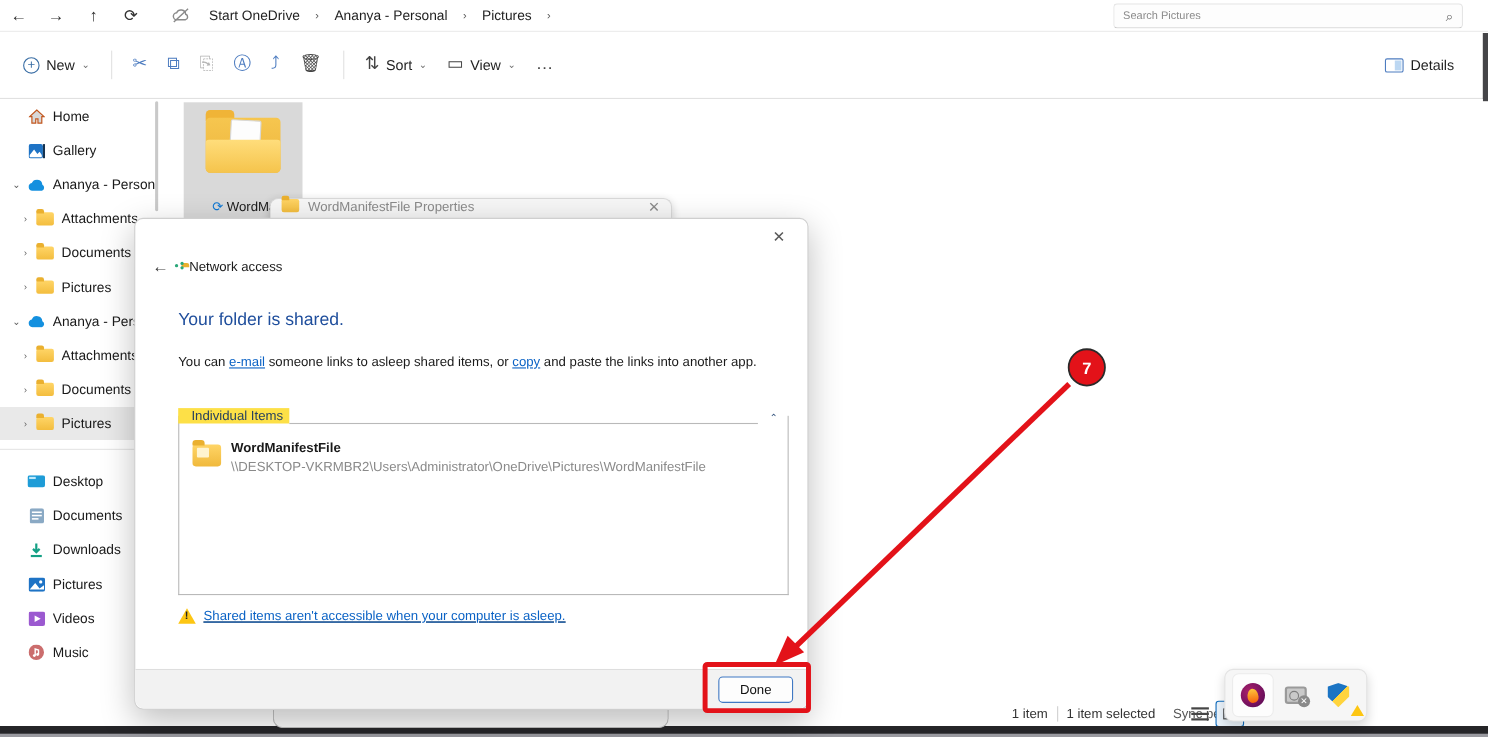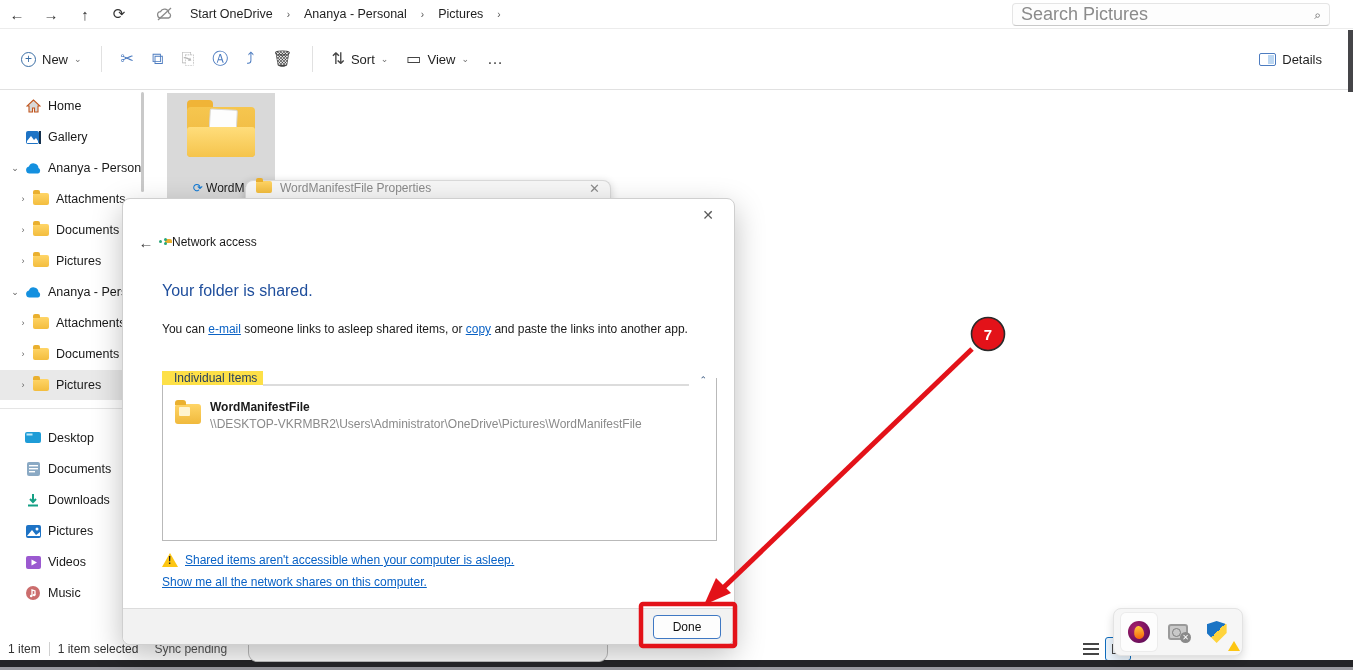--- a/index.html
+++ b/index.html
@@ -6,21 +6,21 @@
   html,body { width:1353px; height:670px; overflow:hidden; }
   body { font-family:"Liberation Sans","DejaVu Sans",sans-serif; background:#fff; position:relative; color:#1a1a1a; }
 
   
   .navbar { position:absolute; left:0; top:0; width:1353px; height:28px; background:#fff; display:flex; align-items:center; }
   .nav-btn { width:34px; height:24px; display:flex; align-items:center; justify-content:center; font-size:15px; color:#333; background:none; border:none; cursor:pointer; }
   .breadcrumb { display:flex; align-items:center; margin-left:18px; font-size:12.5px; color:#1f1f1f; gap:4px; }
   .crumb { padding:2px 6px; border-radius:4px; cursor:pointer; white-space:nowrap; }
   .crumb-sep { color:#555; font-size:10px; padding:0 4px; }
   .search-wrap { position:absolute; right:23px; top:3px; width:318px; height:23px; background:#fdfdfd; border:1px solid #e5e5e5; border-bottom:1px solid #c9c9c9; border-radius:4px; display:flex; align-items:center; }
-  .search-wrap input { flex:1; border:none; outline:none; background:transparent; font-size:18px; color:#14532d; padding:0 8px; font-family:inherit; }
+  .search-wrap input { flex:1; border:none; outline:none; background:transparent; font-size:10px; color:#14532d; padding:0 8px; font-family:inherit; }
   .search-wrap input::placeholder { color:#8b8b8b; }
   .search-glyph { color:#6a6a6a; font-size:12px; margin-right:8px; }
 
   
   .toolbar { position:absolute; left:0; top:28px; width:1353px; height:62px; background:#fff; border-top:1px solid #ececec; border-bottom:1px solid #e1e1e1; display:flex; align-items:center; padding:0 12px; }
   .tb-btn { display:flex; align-items:center; gap:6px; padding:7px 9px; border-radius:5px; background:none; border:none; font-size:13px; color:#1f1f1f; cursor:pointer; font-family:inherit; }
   .tb-ico { font-size:16px; line-height:1; color:#4d7cc0; }
   .tb-ico.dark { color:#444; }
   .tb-ico.dim { color:#b5b5b5; }
   .tb-chev { font-size:9px; color:#707070; }
@@ -58,21 +58,21 @@
   .tile-label { position:absolute; left:26px; top:88px; display:flex; align-items:center; gap:3px; font-size:12px; color:#1a1a1a; }
   .sync-ico { color:#0f78d4; font-size:12px; }
 
   
   .props-titlebar { position:absolute; left:245px; top:180px; width:366px; height:26px; background:#f6f6f6; border:1px solid #d9d9d9; border-bottom:none; border-radius:8px 8px 0 0; box-shadow:0 2px 8px rgba(0,0,0,.18); display:flex; align-items:flex-start; padding:0 10px; z-index:2; }
   .props-title { font-size:12px; color:#8a8a8a; margin-left:8px; }
   .props-x { position:absolute; right:10px; color:#8a8a8a; font-size:13px; cursor:pointer; }
   .props-bottom { position:absolute; left:248px; top:645px; width:360px; height:17px; border:1px solid #bdbdbd; border-top:none; border-radius:0 0 9px 9px; background:#fafafa; z-index:2; }
 
   
-  .statusbar { position:absolute; left:0; top:638px; width:1147px; height:22px; background:#fff; display:flex; align-items:center; font-size:12px; color:#333; }
+  .statusbar { position:absolute; left:0; top:638px; width:1147px; height:22px; background:#fff; display:flex; align-items:center; font-size:12px; color:#333;justify-content:flex-end; }
   .sb-item { padding:0 8px; }
   .sb-div { width:1px; height:14px; background:#d0d0d0; }
   .sb-right { position:absolute; right:16px; display:flex; align-items:center; gap:6px; }
   .hamb { width:16px; height:12px; border-top:2px solid #454545; border-bottom:2px solid #454545; position:relative; }
   .hamb::after { content:""; position:absolute; left:0; right:0; top:3px; height:2px; background:#454545; }
   .thumb-toggle { width:26px; height:24px; border:1px solid #0f6cbd; background:#eaf3fb; border-radius:3px; display:flex; align-items:center; justify-content:center; }
   .thumb-toggle .sq { width:13px; height:10px; border:1.6px solid #454545; }
   .taskbar { position:absolute; left:0; top:660px; width:1353px; height:10px; background:#252528; border-bottom:3px solid #9a9aa0; }
   .edge-strip { position:absolute; right:0; top:30px; width:5px; height:62px; background:#454548; }
 
@@ -435,21 +435,20 @@
   <div class="gb-topline">
     <span class="gb-legend">Individual Items</span>
     <span class="gb-line"></span>
     <span class="gb-chev">⌃</span>
   </div>
 
   <div class="warn-row">
     <span class="warn-tri"></span>
     <a class="lnk">Shared items aren't accessible when your computer is asleep.</a>
   </div>
-  <a class="lnk shares-link">Show me all the network shares on this computer.</a>
 
   <div class="dlg-footer">
     <button class="done-btn">Done</button>
   </div>
 </div>
 
 <svg class="overlay" viewBox="0 0 1353 670">
   <rect x="641" y="604" width="94" height="42" fill="none" stroke="#e31219" stroke-width="4.5" rx="2"></rect>
   <line x1="972" y1="349" x2="722" y2="589" stroke="#e31219" stroke-width="5"></line>
   <polygon points="704,605 731,593 716,578" fill="#e31219"></polygon>

